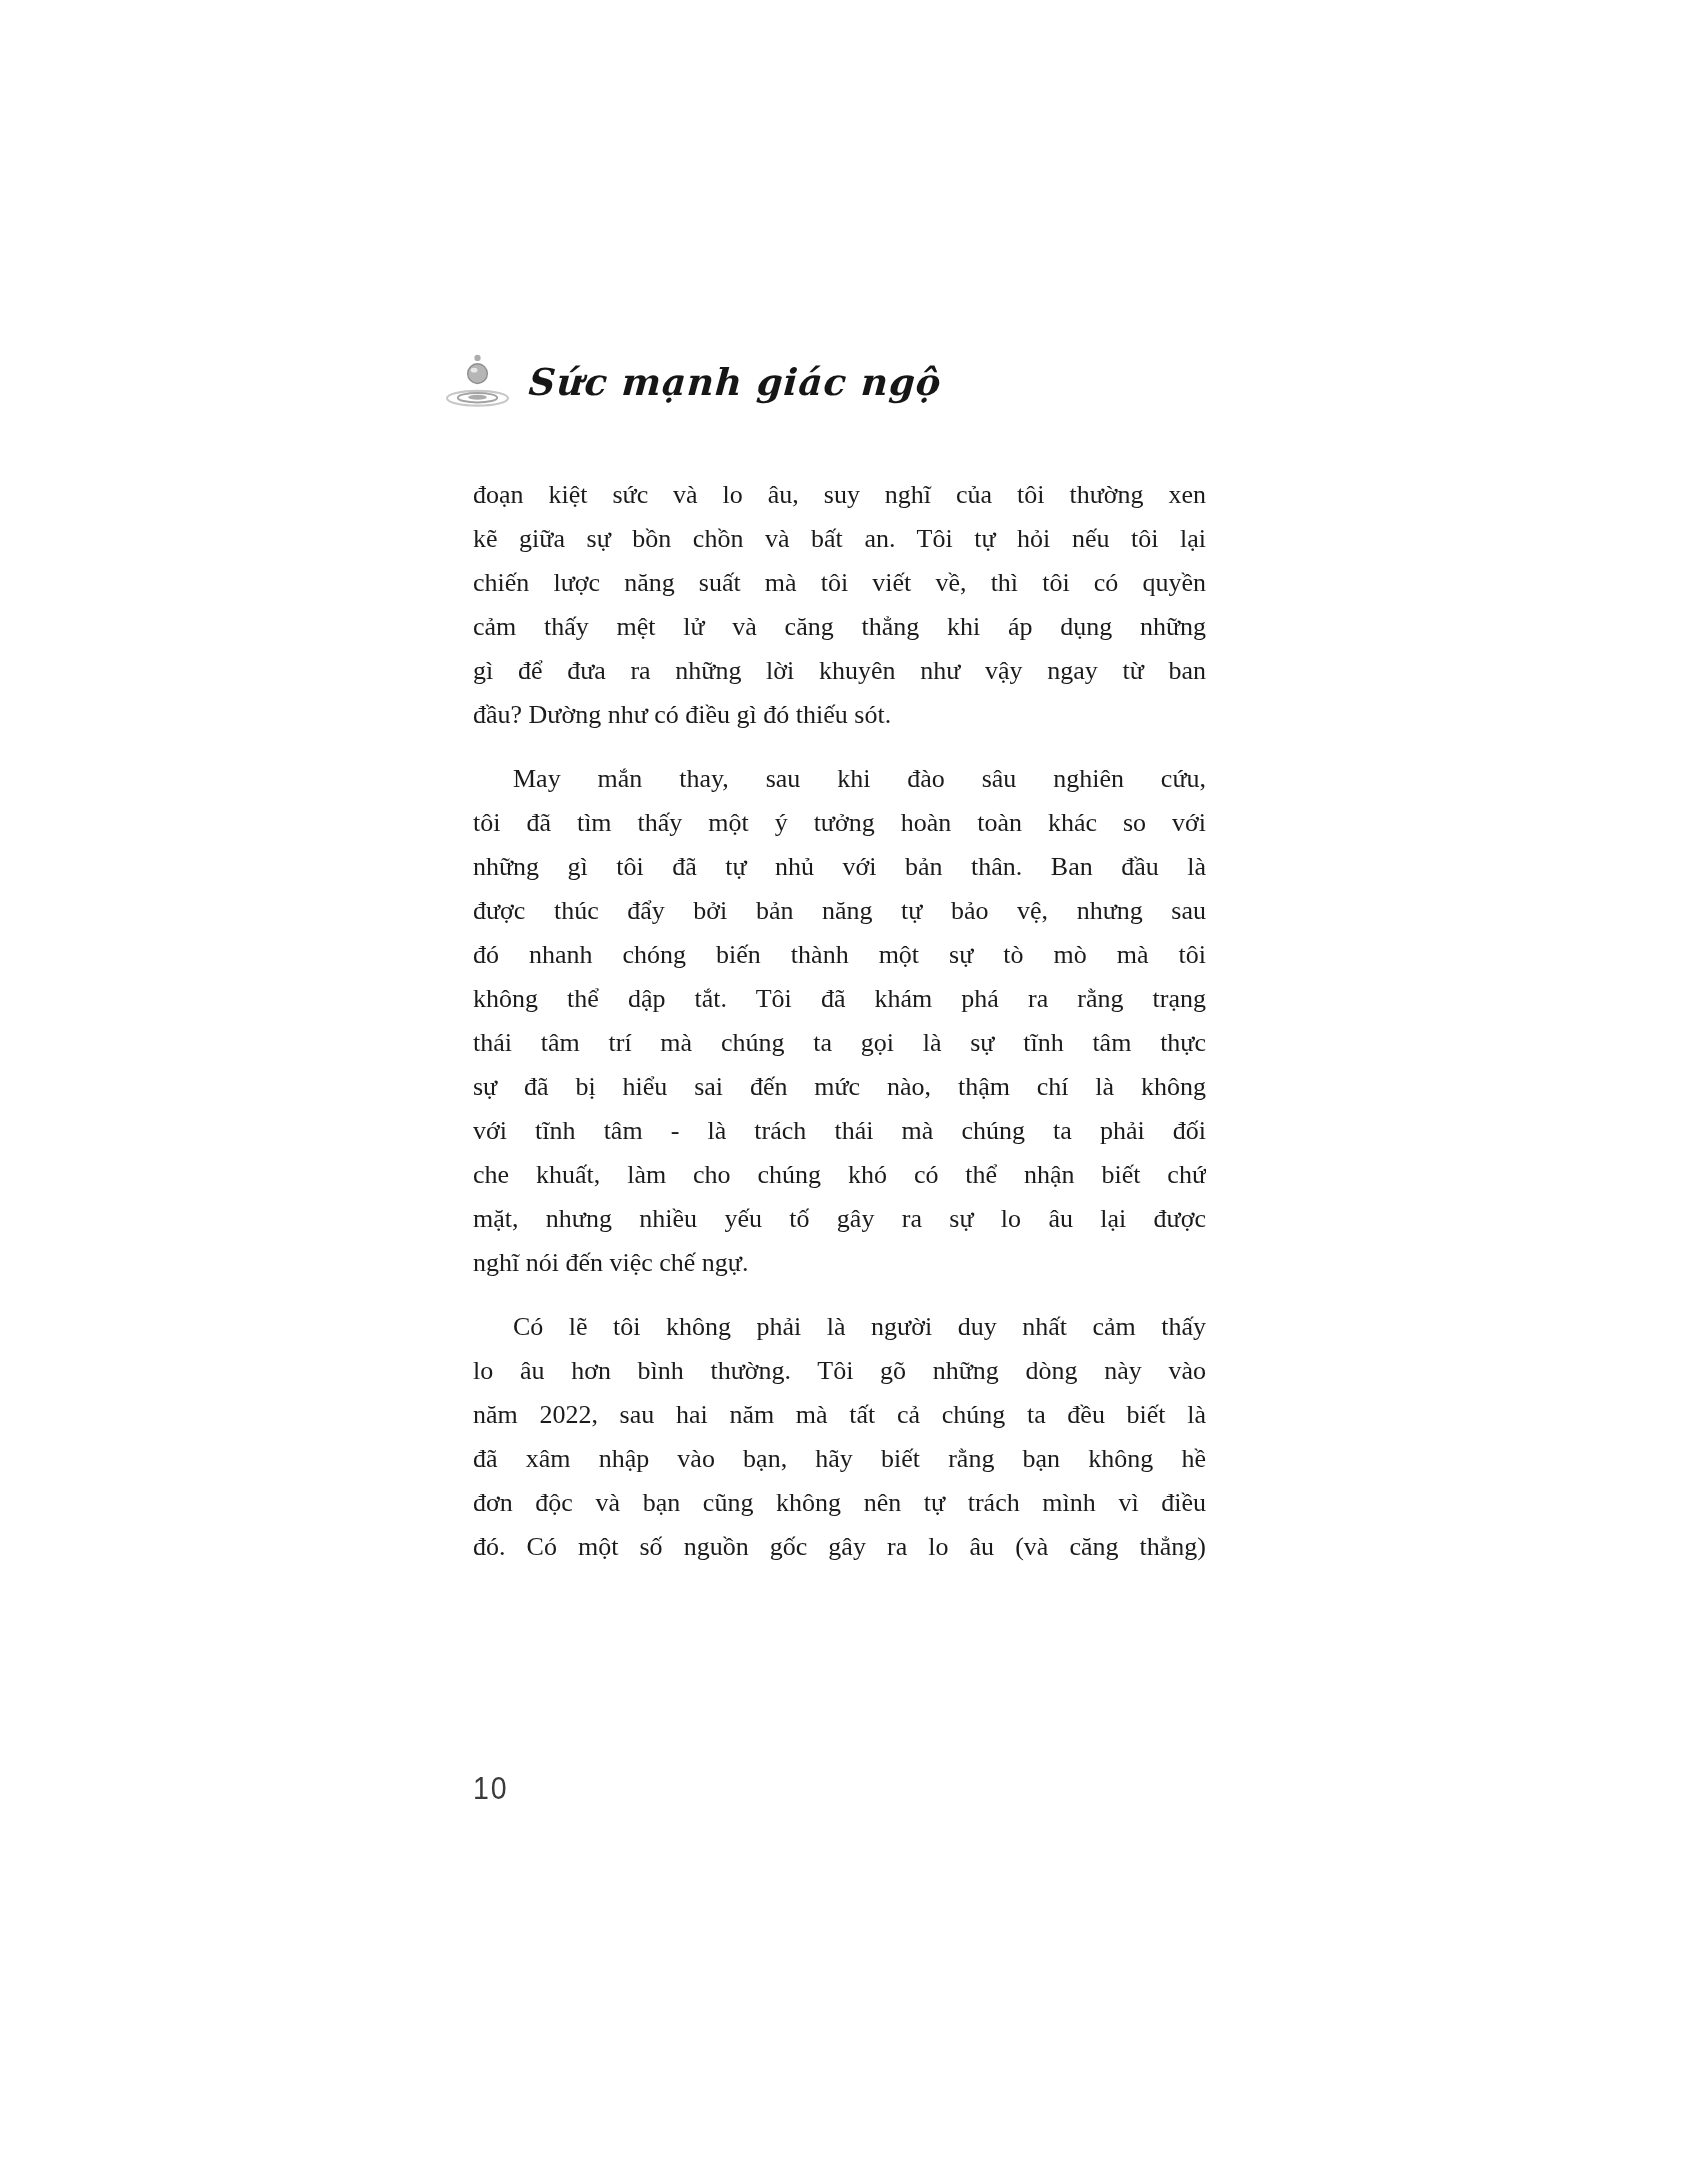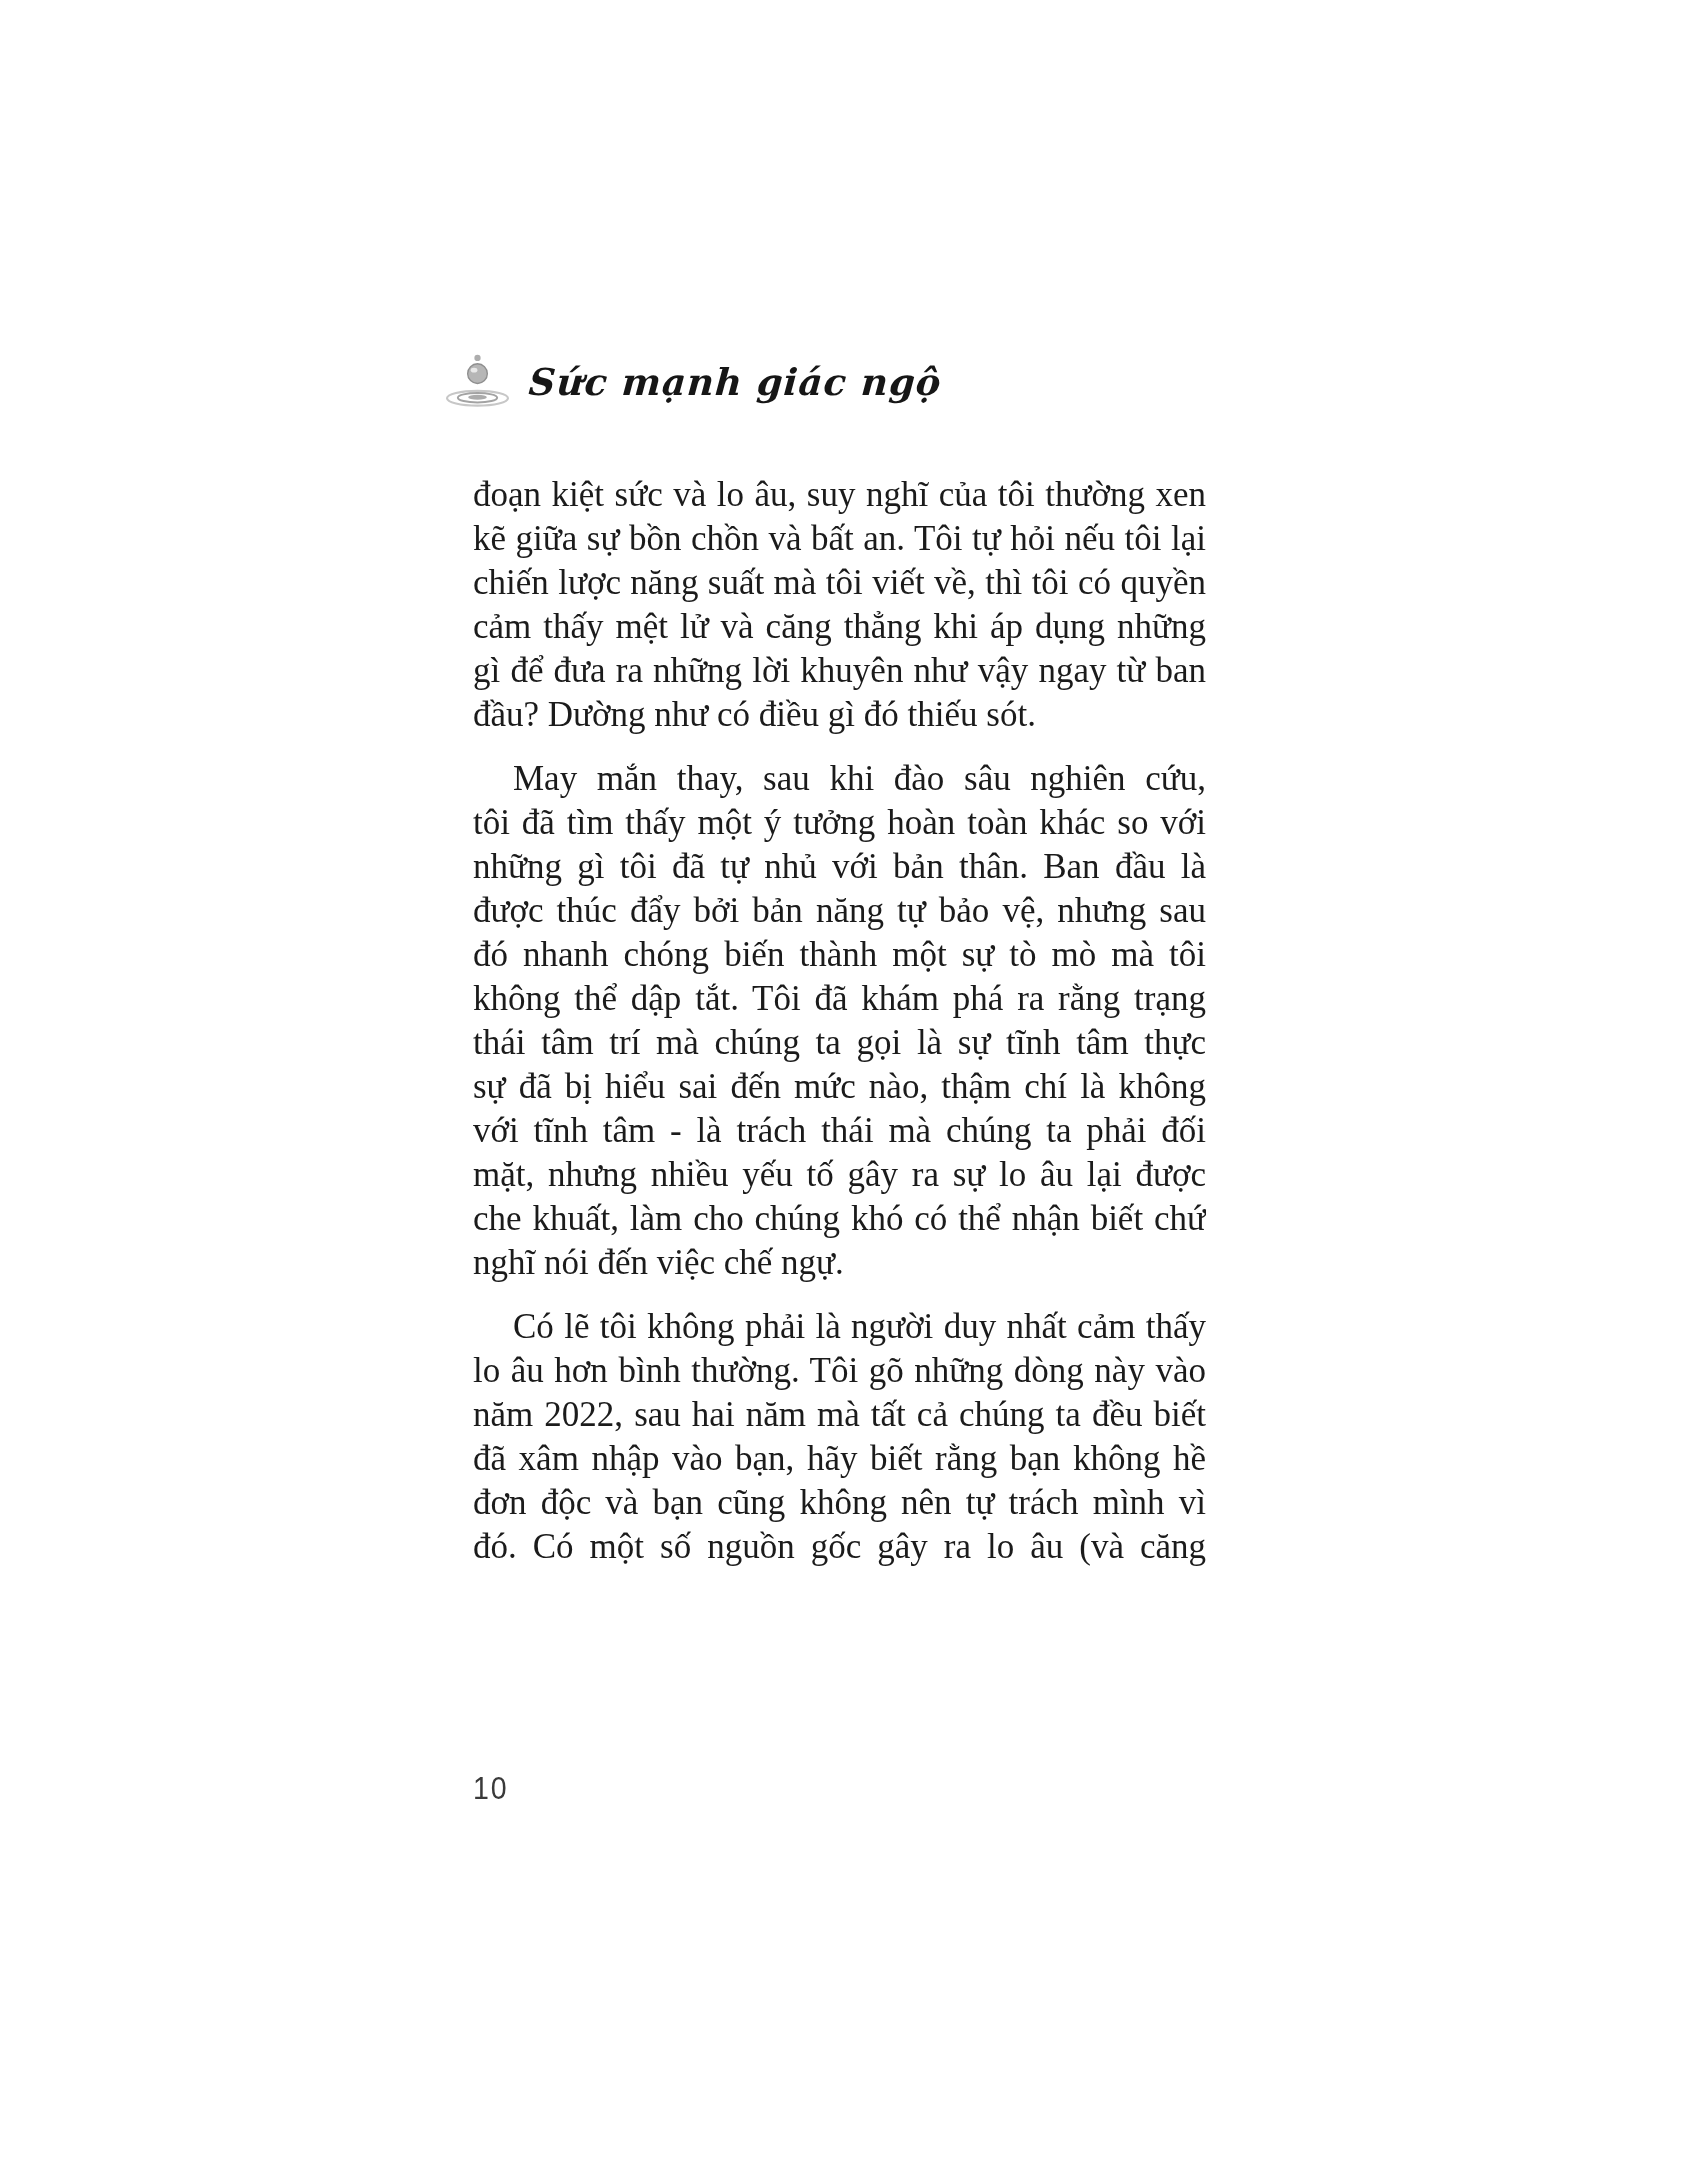--- a/index.html
+++ b/index.html
@@ -39,21 +39,21 @@
   .body-text {
     position: absolute;
     left: 473px; top: 473px;
     width: 733px;
     color: #1b1b1b;
   }
   .para + .para { margin-top: 20px; }
   .line {
     height: 44px;
     line-height: 44px;
-    font-size: 35px;
+    font-size: 26px;
     overflow: hidden;
     text-align: left;
   }
   .line.j {
     text-align: justify;
     text-align-last: justify;
   }
   .line.ind { padding-left: 40px; }
 
   
@@ -99,22 +99,22 @@
       <div class="para">
         <div class="line j ind">May mắn thay, sau khi đào sâu nghiên cứu,</div>
         <div class="line j">tôi đã tìm thấy một ý tưởng hoàn toàn khác so với</div>
         <div class="line j">những gì tôi đã tự nhủ với bản thân. Ban đầu là</div>
         <div class="line j">được thúc đẩy bởi bản năng tự bảo vệ, nhưng sau</div>
         <div class="line j">đó nhanh chóng biến thành một sự tò mò mà tôi</div>
         <div class="line j">không thể dập tắt. Tôi đã khám phá ra rằng trạng</div>
         <div class="line j">thái tâm trí mà chúng ta gọi là sự tĩnh tâm thực</div>
         <div class="line j">sự đã bị hiểu sai đến mức nào, thậm chí là không</div>
         <div class="line j">với tĩnh tâm - là trách thái mà chúng ta phải đối</div>
+        <div class="line j">che khuất, làm cho chúng khó có thể nhận biết chứ</div>
         <div class="line j">mặt, nhưng nhiều yếu tố gây ra sự lo âu lại được</div>
-        <div class="line j">che khuất, làm cho chúng khó có thể nhận biết chứ</div>
         <div class="line">nghĩ nói đến việc chế ngự.</div>
       </div>
       <div class="para">
         <div class="line j ind">Có lẽ tôi không phải là người duy nhất cảm thấy</div>
         <div class="line j">lo âu hơn bình thường. Tôi gõ những dòng này vào</div>
         <div class="line j">năm 2022, sau hai năm mà tất cả chúng ta đều biết là</div>
         <div class="line j">đã xâm nhập vào bạn, hãy biết rằng bạn không hề</div>
         <div class="line j">đơn độc và bạn cũng không nên tự trách mình vì điều</div>
         <div class="line j">đó. Có một số nguồn gốc gây ra lo âu (và căng thẳng)</div>
       </div>

